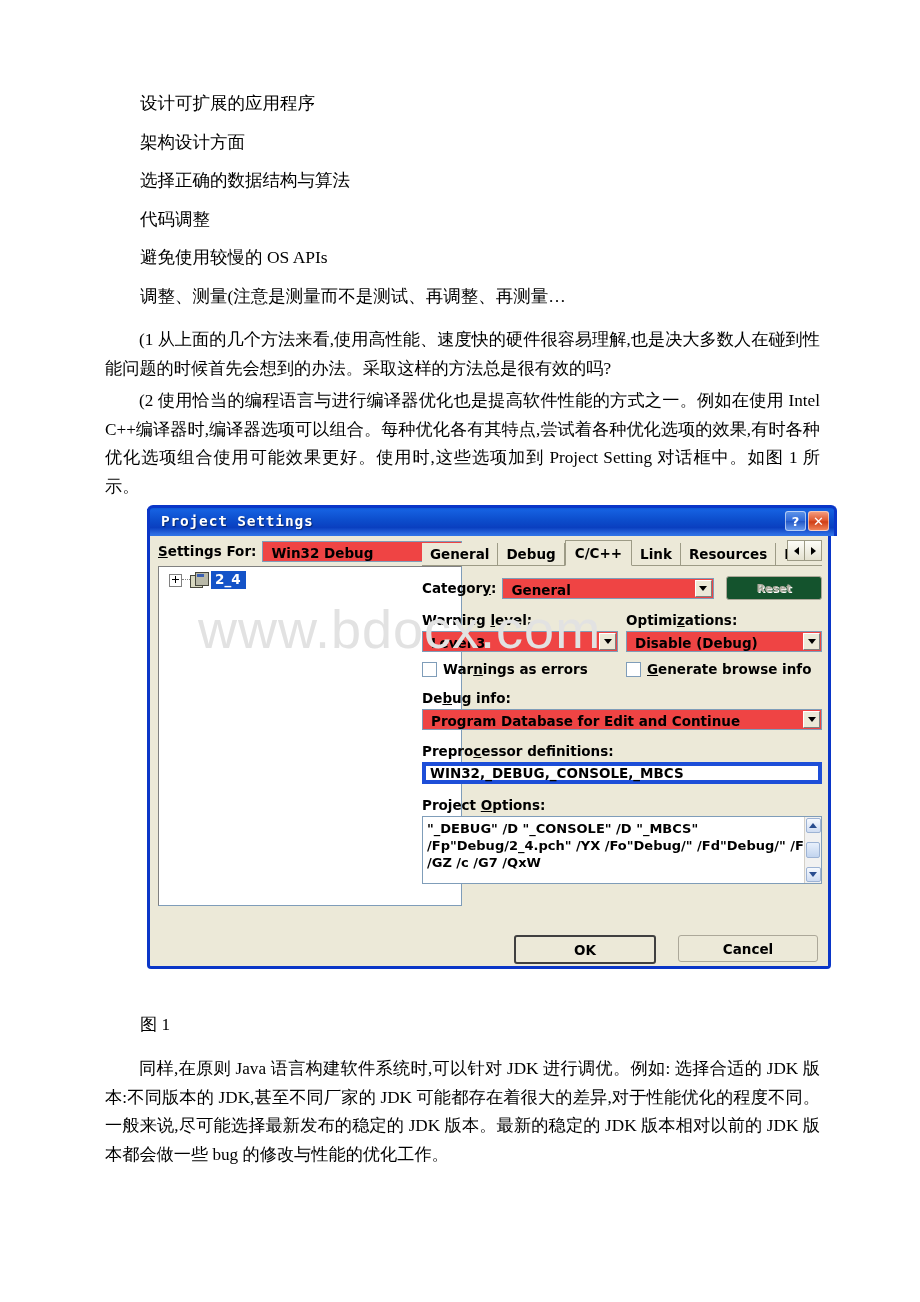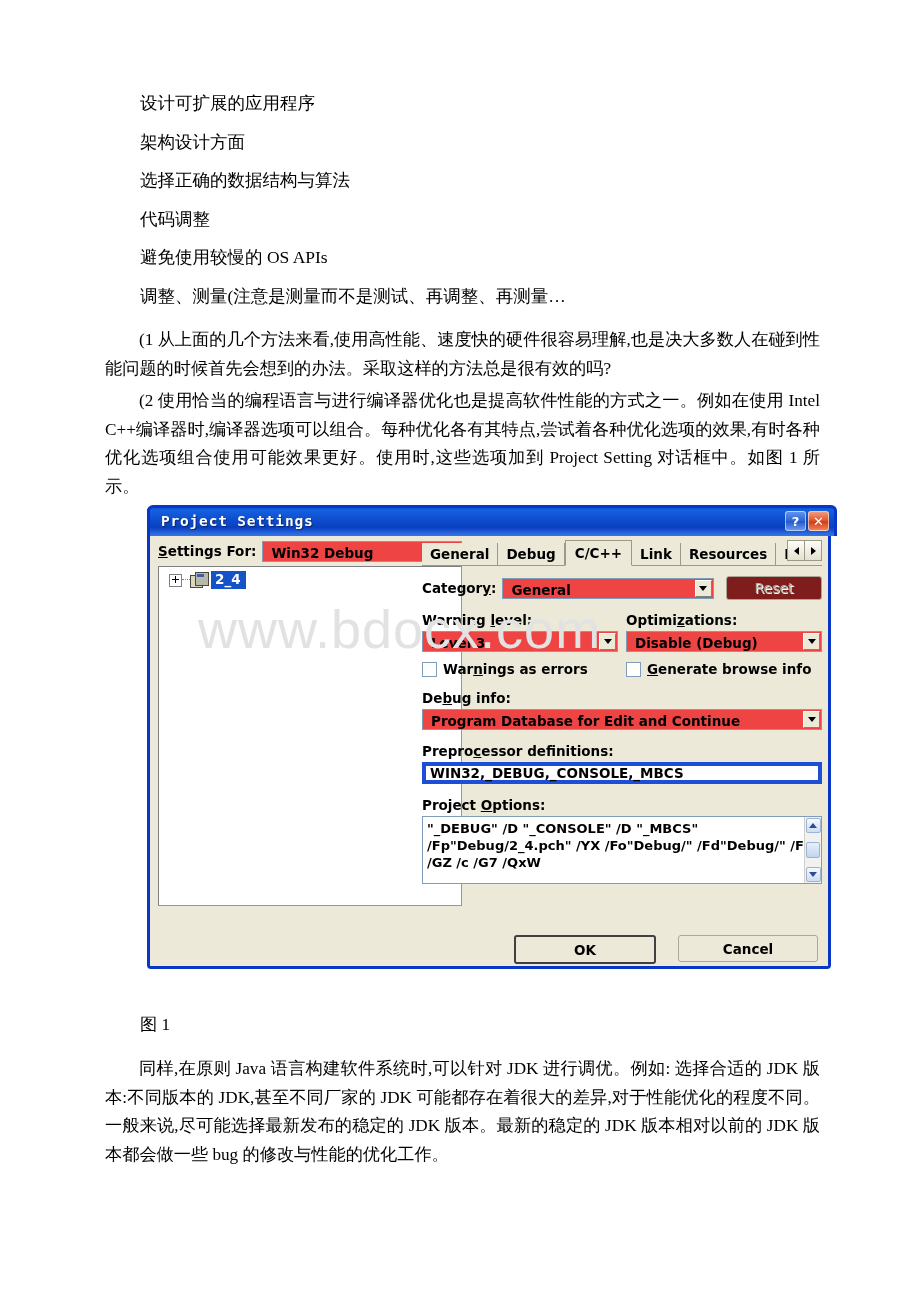--- a/index.html
+++ b/index.html
@@ -334,26 +334,26 @@
     display: flex;
     align-items: center;
     margin-top: 10px;
   }
   .cat-label { font-size: 13.5px; font-weight: bold; margin-right: 6px; }
   .cat-combo { width: 250px; }
   .reset-btn {
     margin-left: 12px;
     width: 112px;
     height: 22px;
-    background: #7f1d1d;
+    background: #14532d;
     border: 1px solid #aca899;
     border-radius: 3px;
     display: flex; align-items: center; justify-content: center;
-    font-size: 14px;
-    font-weight: normal;
+    font-size: 11px;
+    font-weight: bold;
     color: #b0ada0;
     text-shadow: 1px 1px 0 #ffffff;
   }
 
   .two-col {
     display: flex;
     margin-top: 12px;
   }
   .col { width: 196px; }
   .col.right-col { margin-left: 8px; }

